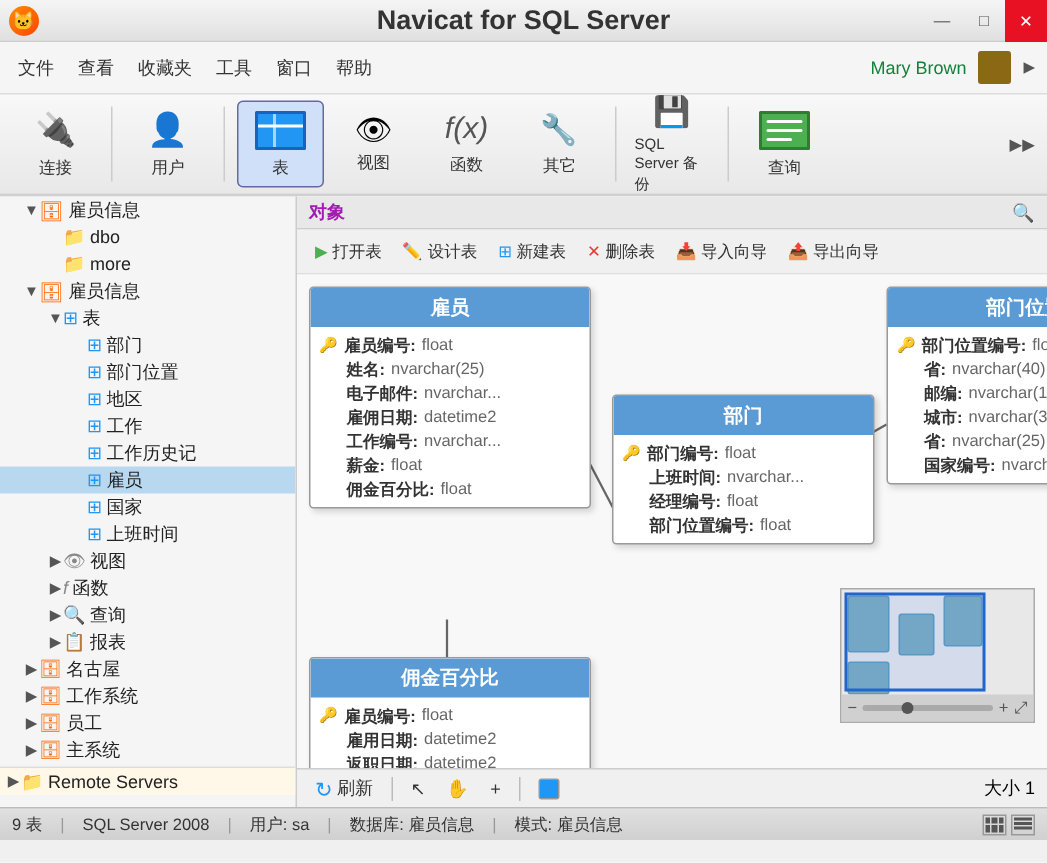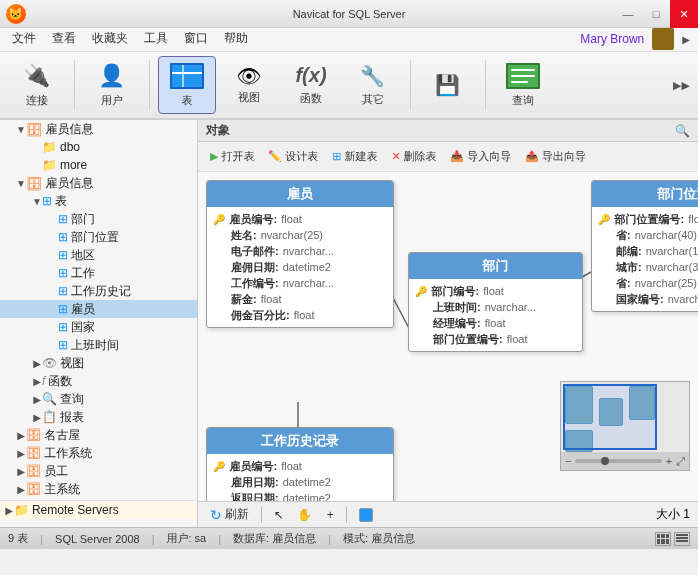--- a/index.html
+++ b/index.html
@@ -8,43 +8,43 @@
     
     .titlebar {
       background: linear-gradient(to bottom, #f5f5f5, #e0e0e0);
       height: 28px;
       display: flex;
       align-items: center;
       justify-content: center;
       border-bottom: 1px solid #ccc;
       position: relative;
     }
-    .titlebar-title { font-size: 11px; color: #333; font-weight: normal; }
+    .titlebar-title { font-size: 18px; color: #333; font-weight: bold; }
     .titlebar-controls { position: absolute; right: 0; top: 0; display: flex; height: 28px; }
     .titlebar-btn { width: 28px; height: 28px; display: flex; align-items: center; justify-content: center; cursor: pointer; font-size: 11px; color: #555; }
     .titlebar-btn.close { background: #e81123; color: white; }
 
     
     .menubar {
       background: #f5f5f5;
-      height: 24px;
-      display: flex;
-      align-items: flex-start;
+      height: 35px;
+      display: flex;
+      align-items: center;
       padding: 0 4px;
       border-bottom: 1px solid #ddd;
       position: relative;
     }
     .menubar-item {
       padding: 2px 8px;
       cursor: pointer;
       color: #333;
       font-size: 12px;
     }
     .menubar-right { position: absolute; right: 8px; display: flex; align-items: center; gap: 8px; }
-    .user-name { font-size: 12px; color: #6d28d9; }
+    .user-name { font-size: 12px; color: #15803d; }
     .user-avatar { width: 22px; height: 22px; background: #8b6914; border-radius: 2px; }
 
     
     .toolbar {
       background: linear-gradient(to bottom, #f8f8f8, #e8e8e8);
       height: 68px;
       display: flex;
       align-items: center;
       padding: 4px 8px;
       border-bottom: 2px solid #d0d0d0;
@@ -102,21 +102,21 @@
       overflow: hidden;
     }
     .object-header {
       background: #e8e8e8;
       height: 22px;
       display: flex;
       align-items: center;
       padding: 0 8px;
       border-bottom: 1px solid #ccc;
       font-size: 12px;
-      color: #404040;
+      color: #a21caf;
       font-weight: bold;
     }
     .object-toolbar {
       background: #f0f0f0;
       height: 30px;
       display: flex;
       align-items: center;
       padding: 0 6px;
       border-bottom: 1px solid #ddd;
       gap: 2px;
@@ -317,32 +317,33 @@
     </div>
     <span class="toolbar-btn-label">表</span>
   </div>
 
   <div class="toolbar-btn">
     <div style="font-size:20px;line-height:1;">👁</div>
     <span class="toolbar-btn-label">视图</span>
   </div>
 
   <div class="toolbar-btn">
-    <div style="font-size:20px;font-style:italic;font-weight:bold;color:#555;">f(x)</div>
+    <div style="font-size:20px;font-style:italic;font-weight:normal;color:#555;">f(x)</div>
     <span class="toolbar-btn-label">函数</span>
   </div>
 
   <div class="toolbar-btn">
     <div style="font-size:20px;">🔧</div>
     <span class="toolbar-btn-label">其它</span>
   </div>
   <div class="toolbar-separator"></div>
 
   <div class="toolbar-btn">
     <div style="font-size:20px;">💾</div>
+    <span class="toolbar-btn-label" style="font-size:10px;">SQL Server 备份</span>
   </div>
   <div class="toolbar-separator"></div>
 
   <div class="toolbar-btn">
     <div style="width:34px;height:26px;background:#4caf50;border:2px solid #2e7d32;border-radius:1px;position:relative;">
       <div style="position:absolute;top:4px;left:3px;right:3px;height:2px;background:white;border-radius:1px;"></div>
       <div style="position:absolute;top:10px;left:3px;right:3px;height:2px;background:white;border-radius:1px;"></div>
       <div style="position:absolute;top:16px;left:3px;right:10px;height:2px;background:white;border-radius:1px;"></div>
     </div>
     <span class="toolbar-btn-label">查询</span>
@@ -660,21 +661,21 @@
           </div>
           <div class="er-field">
             <span style="width:14px;"></span>
             <span class="er-field-name">国家编号:</span>
             <span class="er-field-type">nvarchar...</span>
           </div>
         </div>
       </div>
 
       <div class="er-table" style="left:8px;top:255px;width:188px;">
-        <div class="er-table-header">工作历史记录</div>
+        <div class="er-table-header">佣金百分比</div>
         <div class="er-table-body">
           <div class="er-field">
             <span class="er-key">🔑</span>
             <span class="er-field-name">雇员编号:</span>
             <span class="er-field-type">float</span>
           </div>
           <div class="er-field">
             <span style="width:14px;"></span>
             <span class="er-field-name">雇用日期:</span>
             <span class="er-field-type">datetime2</span>

